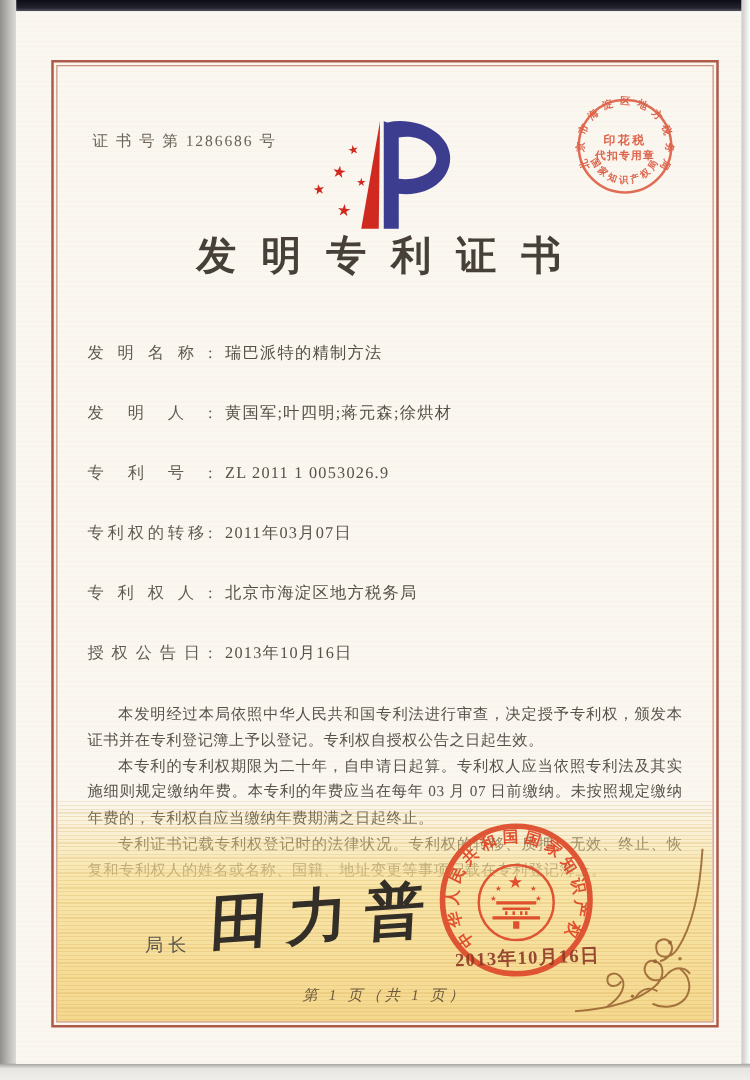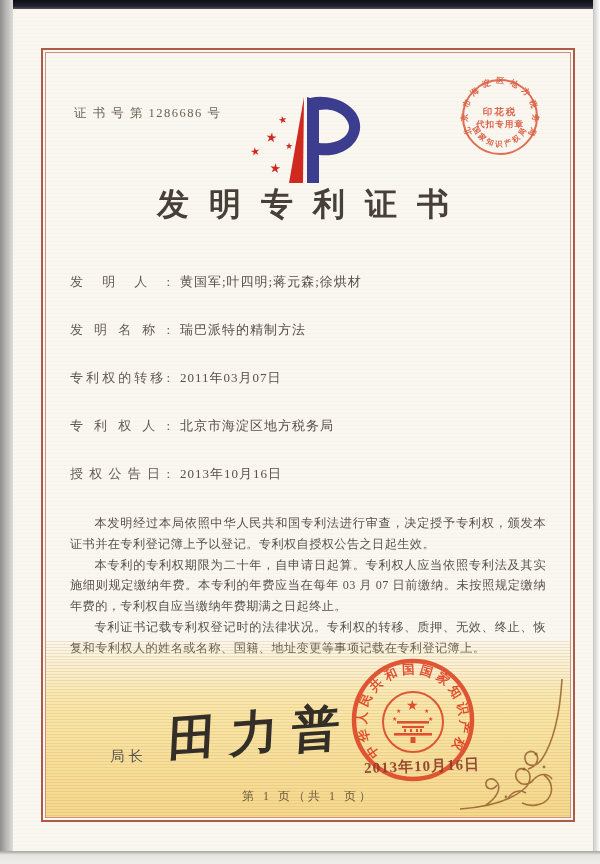--- a/index.html
+++ b/index.html
@@ -44,35 +44,35 @@
   .fields{margin-top:44px;padding:0 24px;}
   .field{margin-bottom:30px;font-size:13px;color:#5d564d;white-space:nowrap;}
   .field-label{display:inline-block;width:100px;text-align:justify;text-align-last:justify;
     color:#625b51;}
   .field-value{margin-left:10px;letter-spacing:1px;color:#575047;}
   
   .paras{margin-top:14px;padding:0 24px;}
   .paras p{margin:0;font-size:12.2px;line-height:20.8px;text-align:justify;
     text-indent:2em;color:#58524a;letter-spacing:0.4px;}
   
-  .sig-label{position:absolute;left:64px;top:694px;font-size:14.5px;
+  .sig-label{position:absolute;left:70px;top:694px;font-size:14.5px;
     letter-spacing:4px;color:#5c564c;}
   .sig-name{position:absolute;left:122px;top:648px;font-size:48px;font-weight:700;
     letter-spacing:14px;color:#332f28;transform:rotate(-4deg) skewX(-7deg);
     font-family:"DejaVu Serif","Liberation Serif",serif;}
   
   .issue-seal{position:absolute;left:296px;top:596px;opacity:0.93;}
   .seal-date{position:absolute;left:318px;top:704px;font-size:15px;font-weight:700;
     color:#8d3a26;letter-spacing:1px;transform:rotate(-2deg);opacity:0.9;}
   .tax-seal{position:absolute;right:24px;top:18px;opacity:0.88;}
   
   .flourish{position:absolute;right:2px;bottom:2px;}
   
   .page-footer{position:absolute;left:0;bottom:12px;width:100%;text-align:center;
-    font-size:12px;color:#6d5a3c;letter-spacing:3px;}
+    font-size:12px;color:#6d5a3c;letter-spacing:3px;font-style:italic;}
 </style>
 </head>
 <body>
 
 <div class="scan-top"></div>
 <div class="scan-left"></div>
 <div class="scan-right"></div>
 <div class="scan-bottom"></div>
 
 <div class="page">
@@ -98,24 +98,27 @@
             <text x="18" y="63" font-size="11" transform="rotate(-10 18 63)">★</text>
             <text x="36" y="79" font-size="13" transform="rotate(6 36 79)">★</text>
           </g>
         </svg>
 
         <div class="title">发明专利证书</div>
       </div>
 
       <div class="fields">
         <div class="field">
+          <span class="field-label">发明名称:</span><span class="field-value">瑞巴派特的精制方法</span>
+        </div>
+        <div class="field">
           <span class="field-label">发明人:</span><span class="field-value">黄国军;叶四明;蒋元森;徐烘材</span>
         </div>
         <div class="field">
-          <span class="field-label">发明名称:</span><span class="field-value">瑞巴派特的精制方法</span>
+          <span class="field-label">专利号:</span><span class="field-value">ZL 2011 1 0053026.9</span>
         </div>
         <div class="field">
           <span class="field-label">专利权的转移:</span><span class="field-value">2011年03月07日</span>
         </div>
         <div class="field">
           <span class="field-label">专利权人:</span><span class="field-value">北京市海淀区地方税务局</span>
         </div>
         <div class="field">
           <span class="field-label">授权公告日:</span><span class="field-value">2013年10月16日</span>
         </div>

